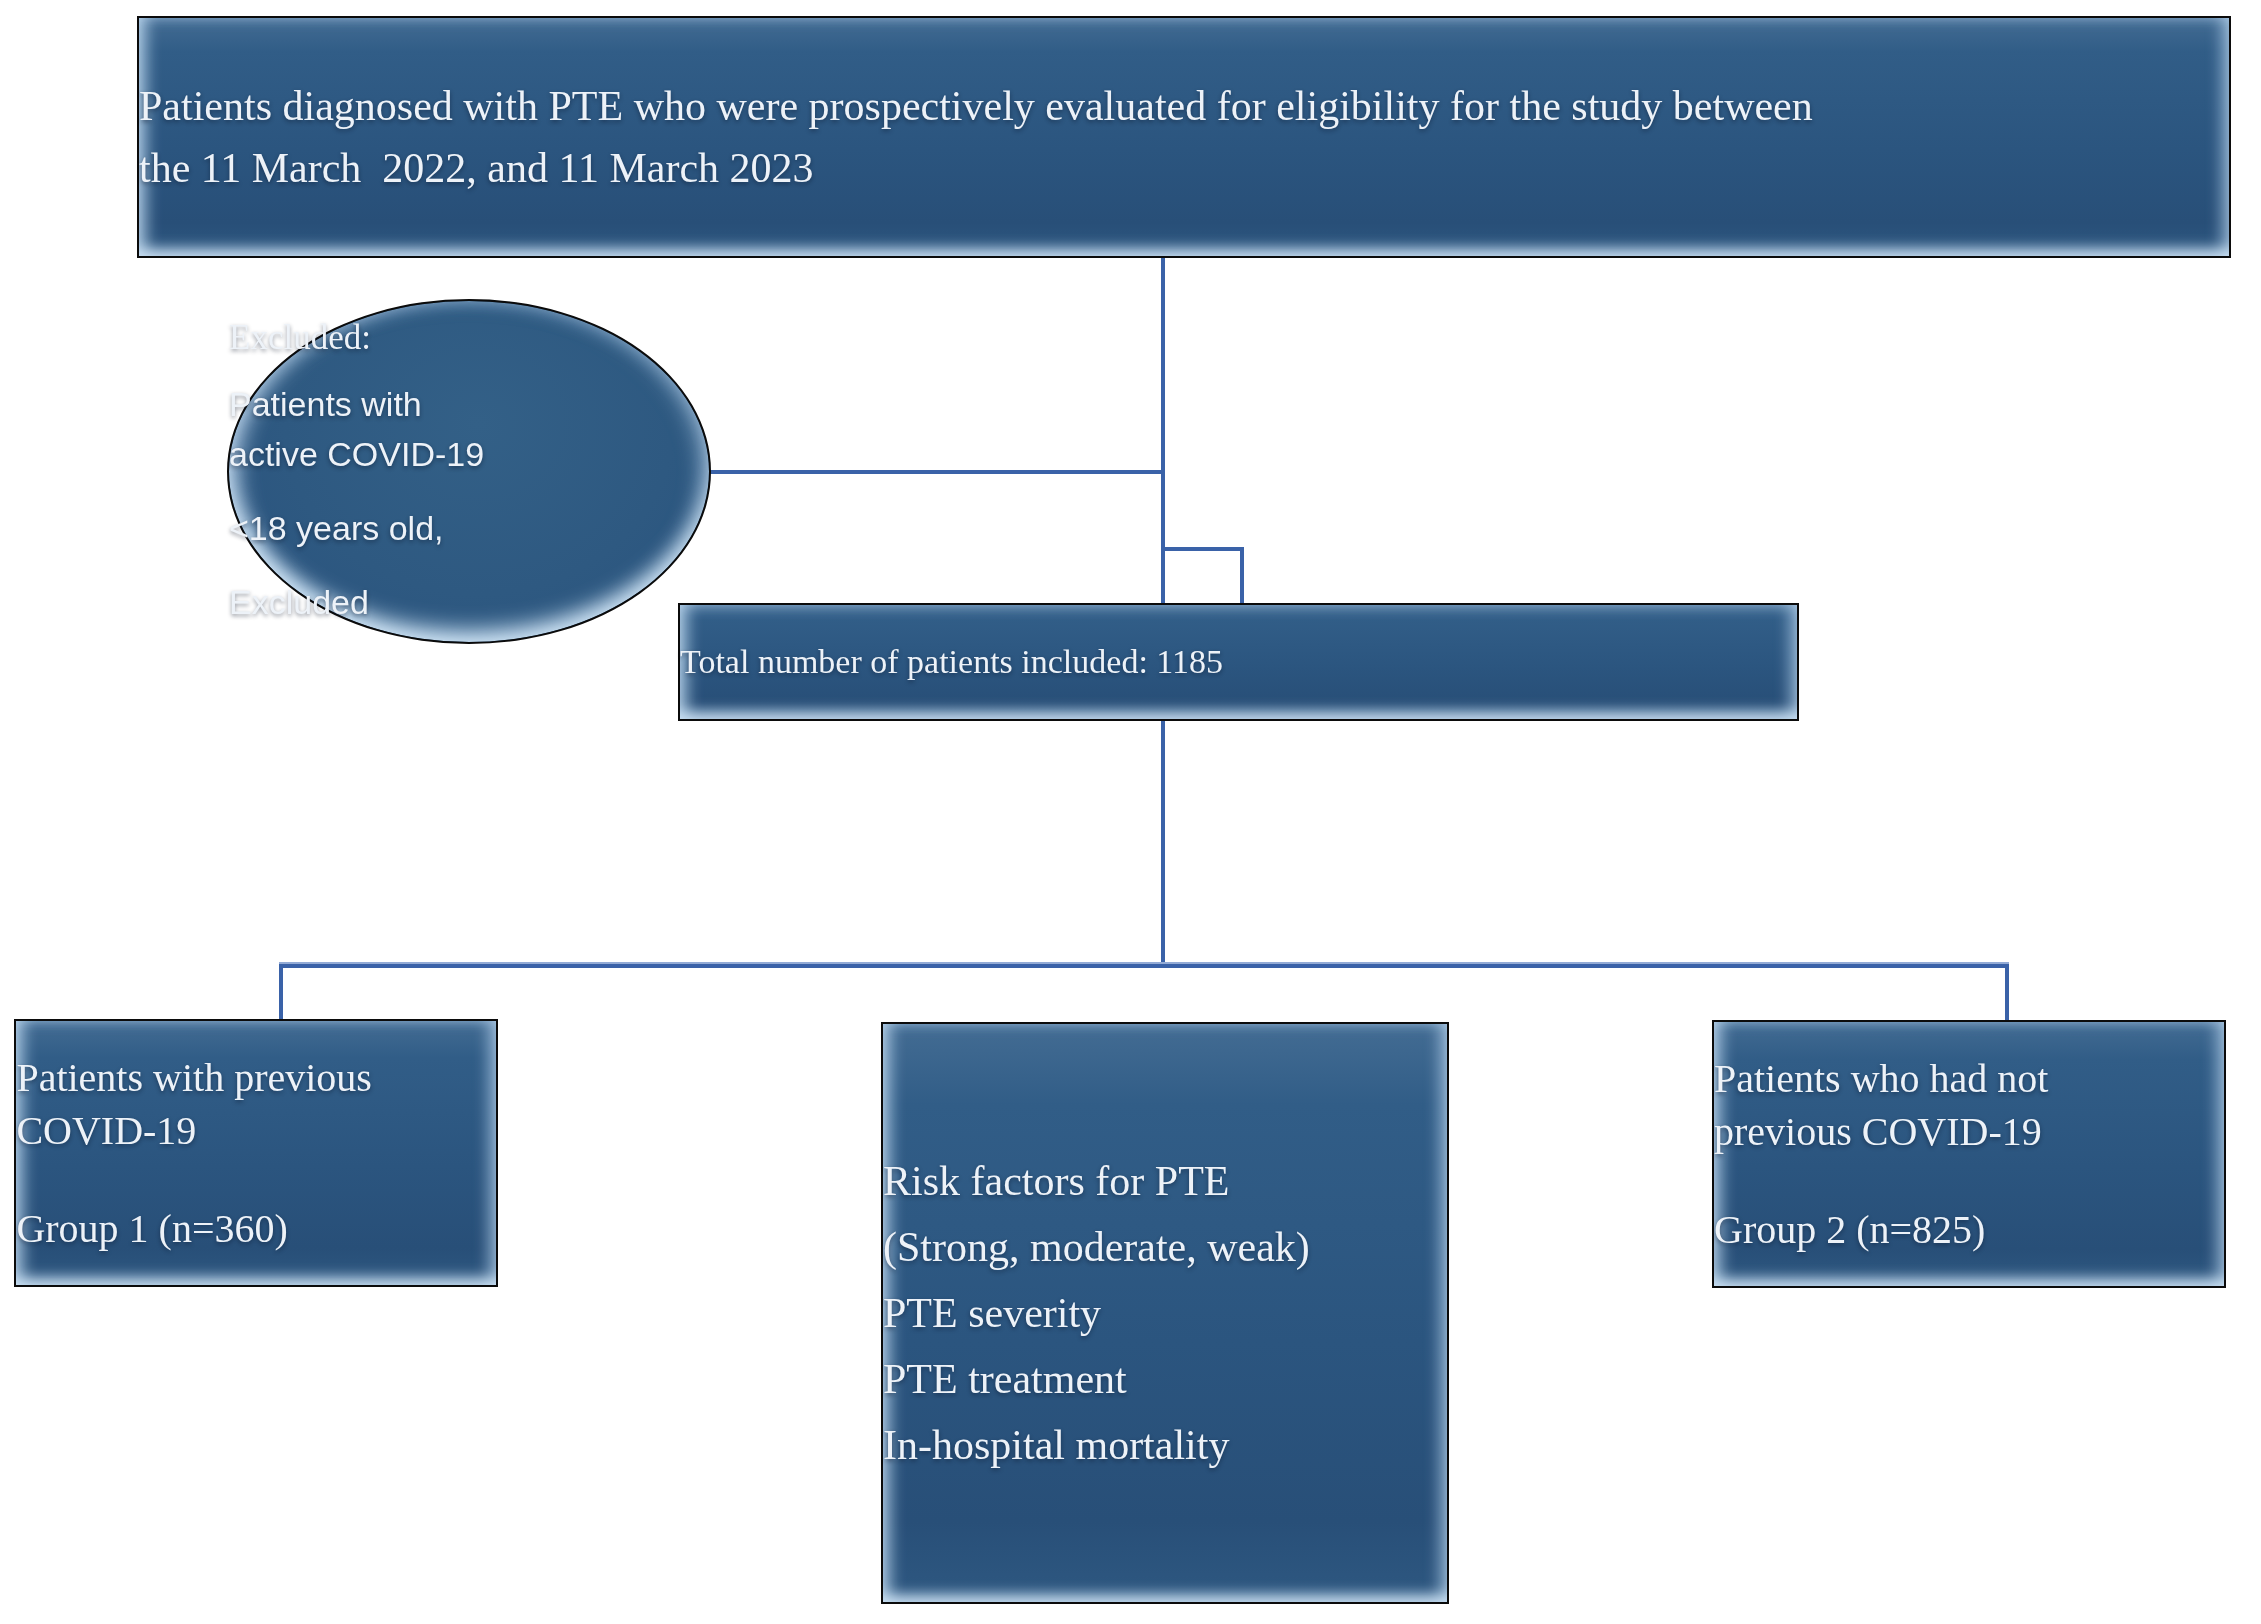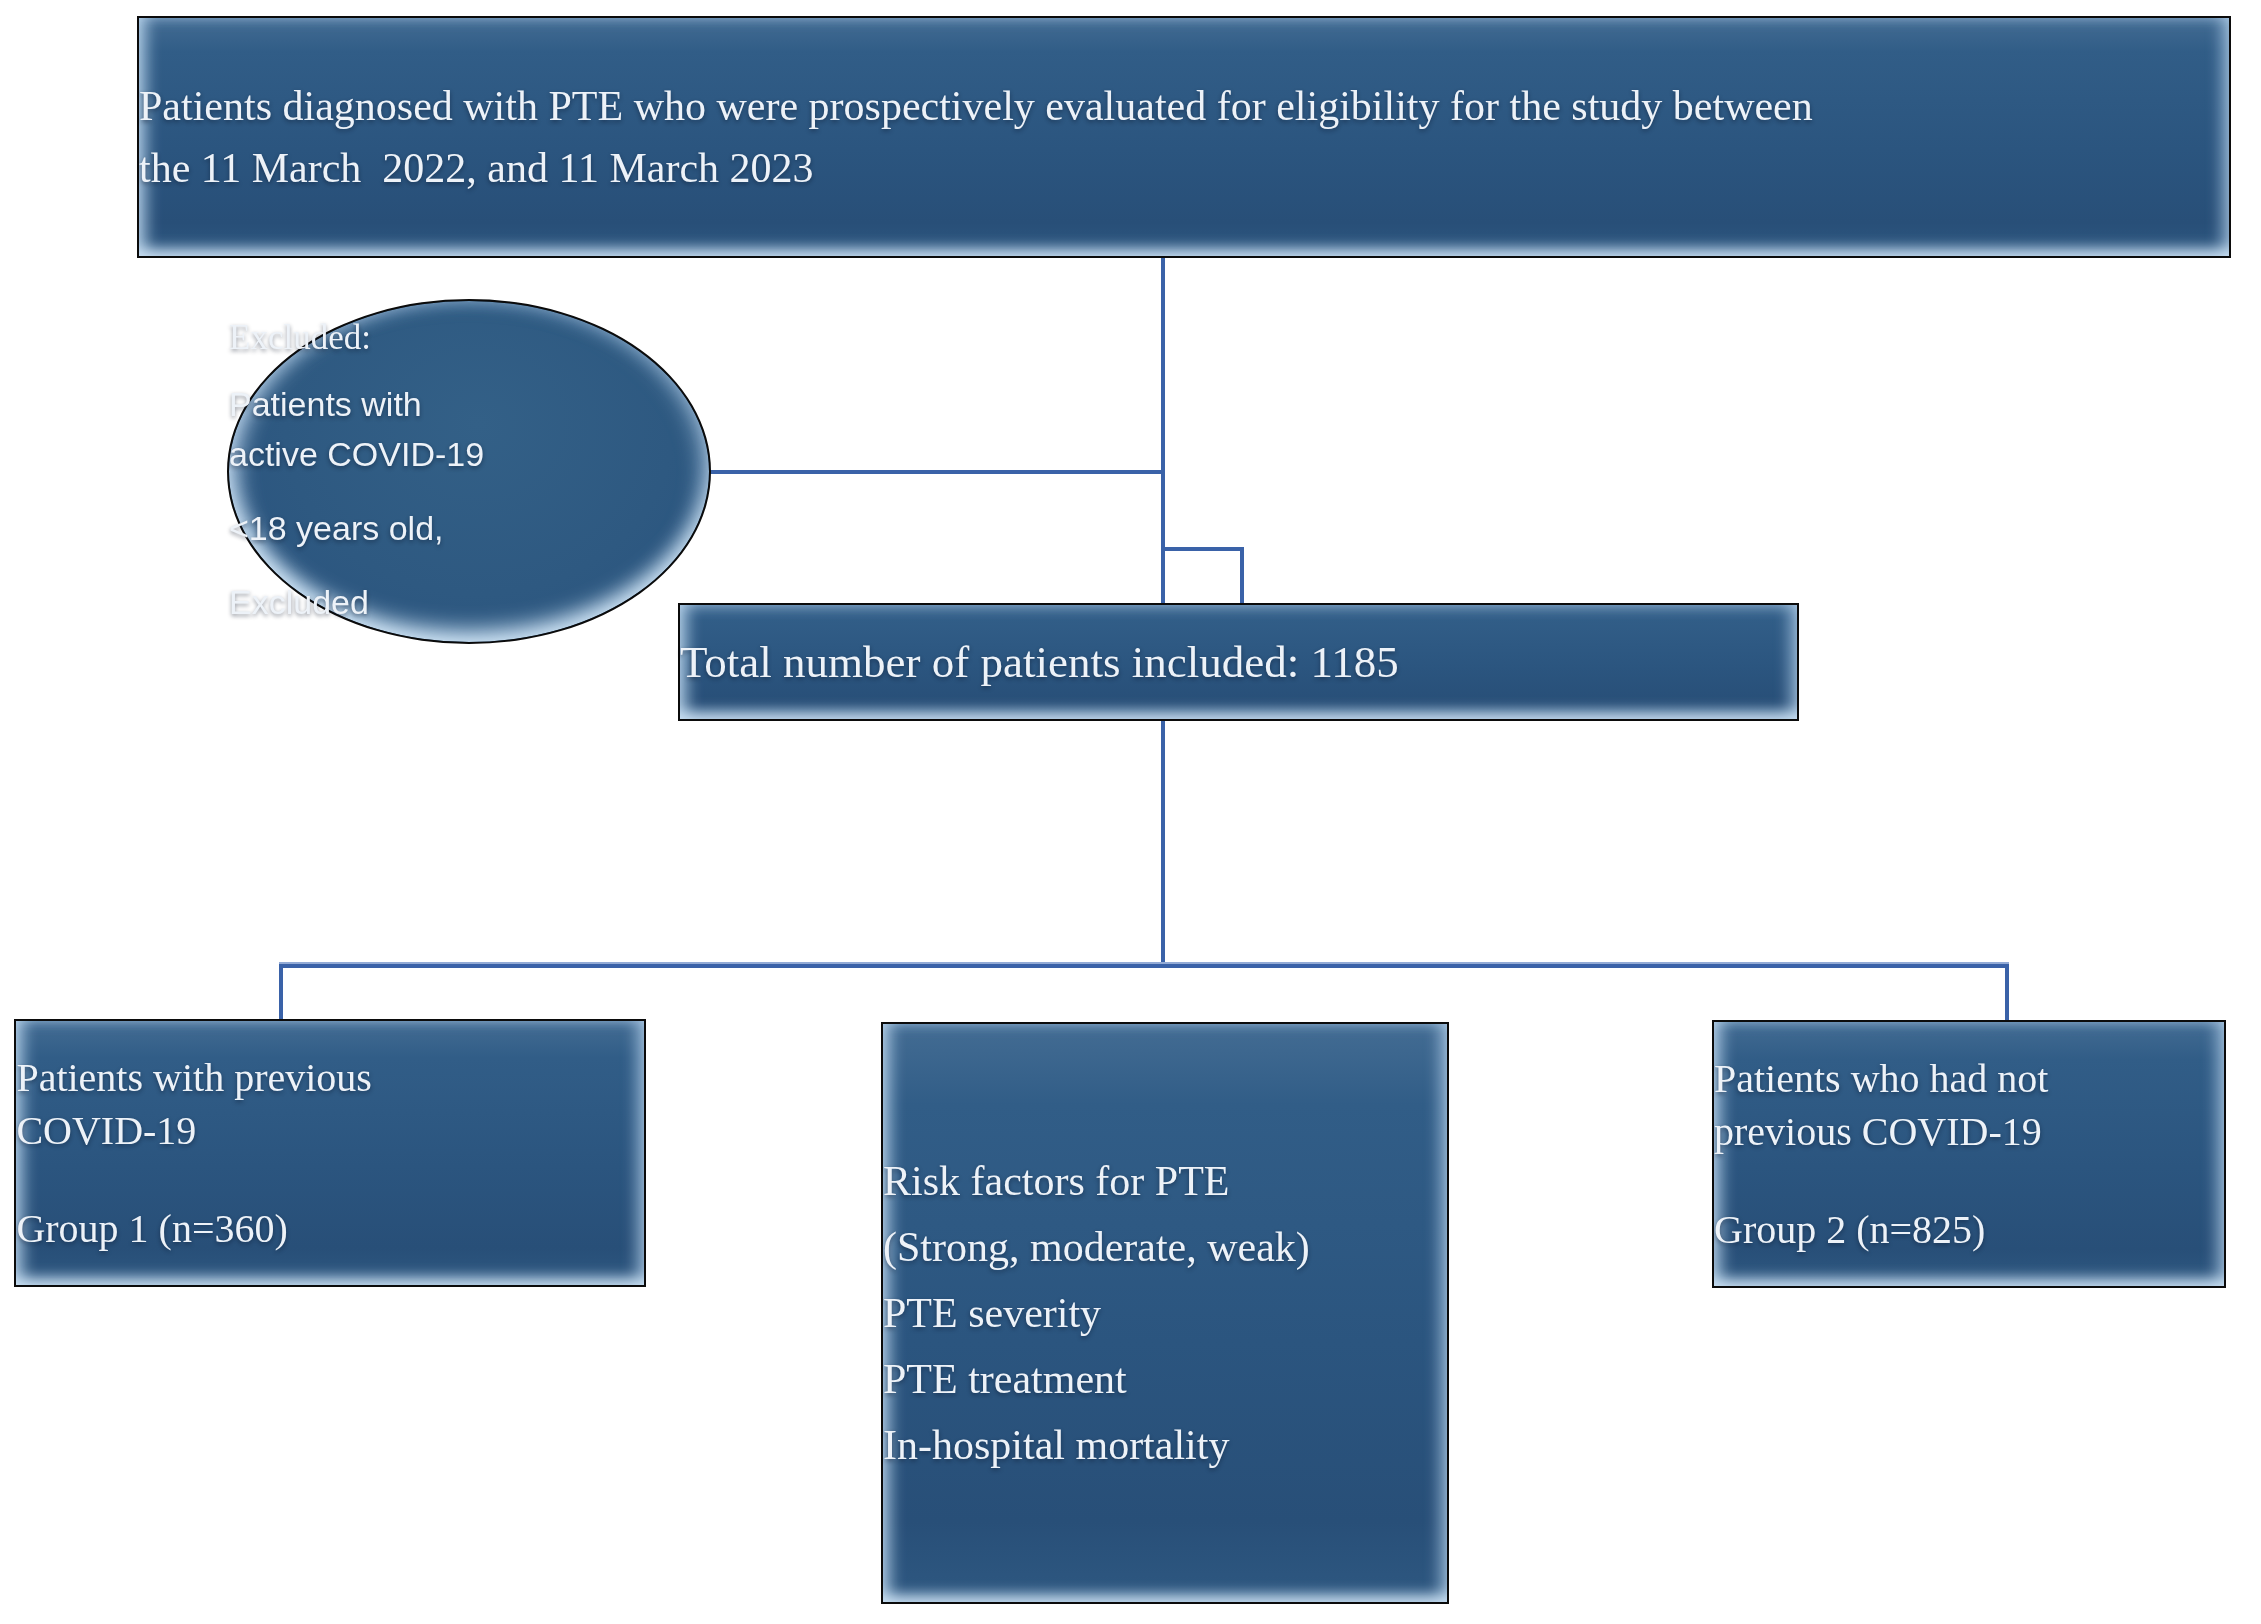--- a/index.html
+++ b/index.html
@@ -79,25 +79,25 @@
   .excluded-ellipse .sans {
     font-family: "Liberation Sans", "DejaVu Sans", sans-serif;
     font-size: 34px;
     line-height: 50px;
   }
   .excluded-ellipse .gap-top { margin-top: 24px; }
 
   .total-box {
     left: 678px; top: 603px;
     width: 1121px; height: 118px;
-    font-size: 45px; line-height: 50px;
+    font-size: 34px; line-height: 50px;
   }
   .group1-box {
     left: 14.4px; top: 1019px;
-    width: 632px; height: 268px;
+    width: 484px; height: 268px;
     font-size: 40px; line-height: 53px;
   }
   .group2-box {
     left: 1712px; top: 1020px;
     width: 514px; height: 268px;
     font-size: 40px; line-height: 53px;
   }
   .group-line { margin-top: 45px; }
 
   .outcomes-box {

